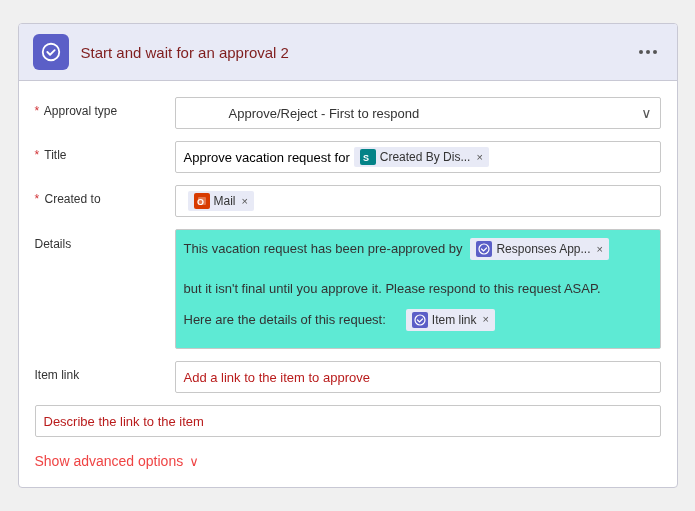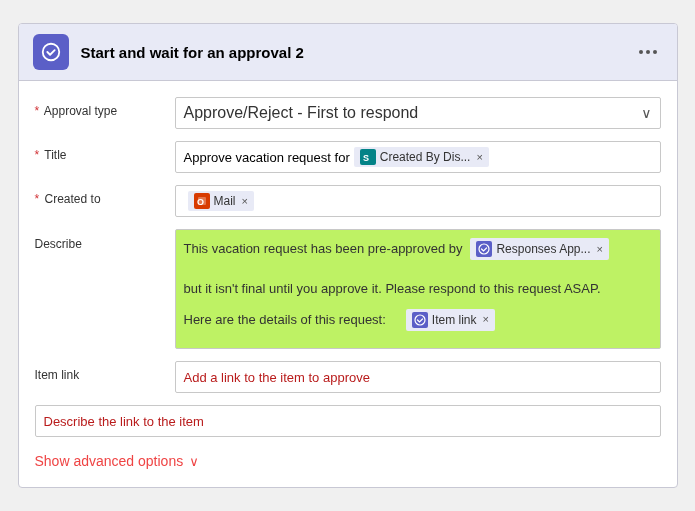--- a/index.html
+++ b/index.html
@@ -37,22 +37,22 @@
       justify-content: center;
       margin-right: 12px;
       flex-shrink: 0;
     }
     .header-icon svg {
       width: 22px;
       height: 22px;
     }
     .header-title {
       font-size: 15px;
-      font-weight: 700;
-      color: #000000;
+      font-weight: 400;
+      color: #7f1d1d;
       flex: 1;
     }
     .header-dots {
       display: flex;
       gap: 3px;
       cursor: pointer;
       padding: 4px 6px;
       border-radius: 3px;
     }
     .header-dots span {
@@ -92,21 +92,22 @@
       align-items: center;
       padding: 4px 8px;
       position: relative;
     }
     .form-control.dropdown {
       justify-content: space-between;
       cursor: pointer;
     }
     .dropdown-text {
       color: #333;
-      font-size: 16px;
+      font-size: 13px;
+      margin-left: 45px;
     }
     .dropdown-arrow {
       color: #555;
       font-size: 14px;
     }
     .tag {
       display: inline-flex;
       align-items: center;
       background: #e8eaf6;
       border-radius: 2px;
@@ -137,21 +138,21 @@
     .tag-close {
       font-size: 11px;
       color: #555;
       cursor: pointer;
       margin-left: 2px;
     }
     .details-control {
       flex: 1;
       border: 1px solid #c8c8c8;
       border-radius: 2px;
-      background: #bef264;
+      background: #5eead4;
       padding: 8px;
       min-height: 120px;
       font-size: 13px;
       color: #333;
       line-height: 1.5;
     }
     .details-text {
       margin-bottom: 6px;
     }
     .details-inline {
@@ -251,21 +252,21 @@
               </svg>
           </span>
           <span>Mail</span>
           <span class="tag-close">×</span>
         </span>
       </div>
     </div>
 
     <div class="form-row" style="align-items:flex-start;">
       <div class="form-label" style="padding-top:8px;">
-        <span>Describe</span>
+        <span>Details</span>
       </div>
       <div class="details-control">
         <div class="details-inline">
           <span>This vacation request has been pre-approved by</span>
           <span class="tag">
             <span class="tag-icon approval">
               <svg width="12" height="12" viewBox="0 0 12 12">
                 <circle cx="6" cy="6" r="5" stroke="white" stroke-width="1.2" fill="none"></circle>
                 <path d="M3.5 6l2 2 3-3" stroke="white" stroke-width="1.2" stroke-linecap="round" fill="none"></path>
               </svg>

